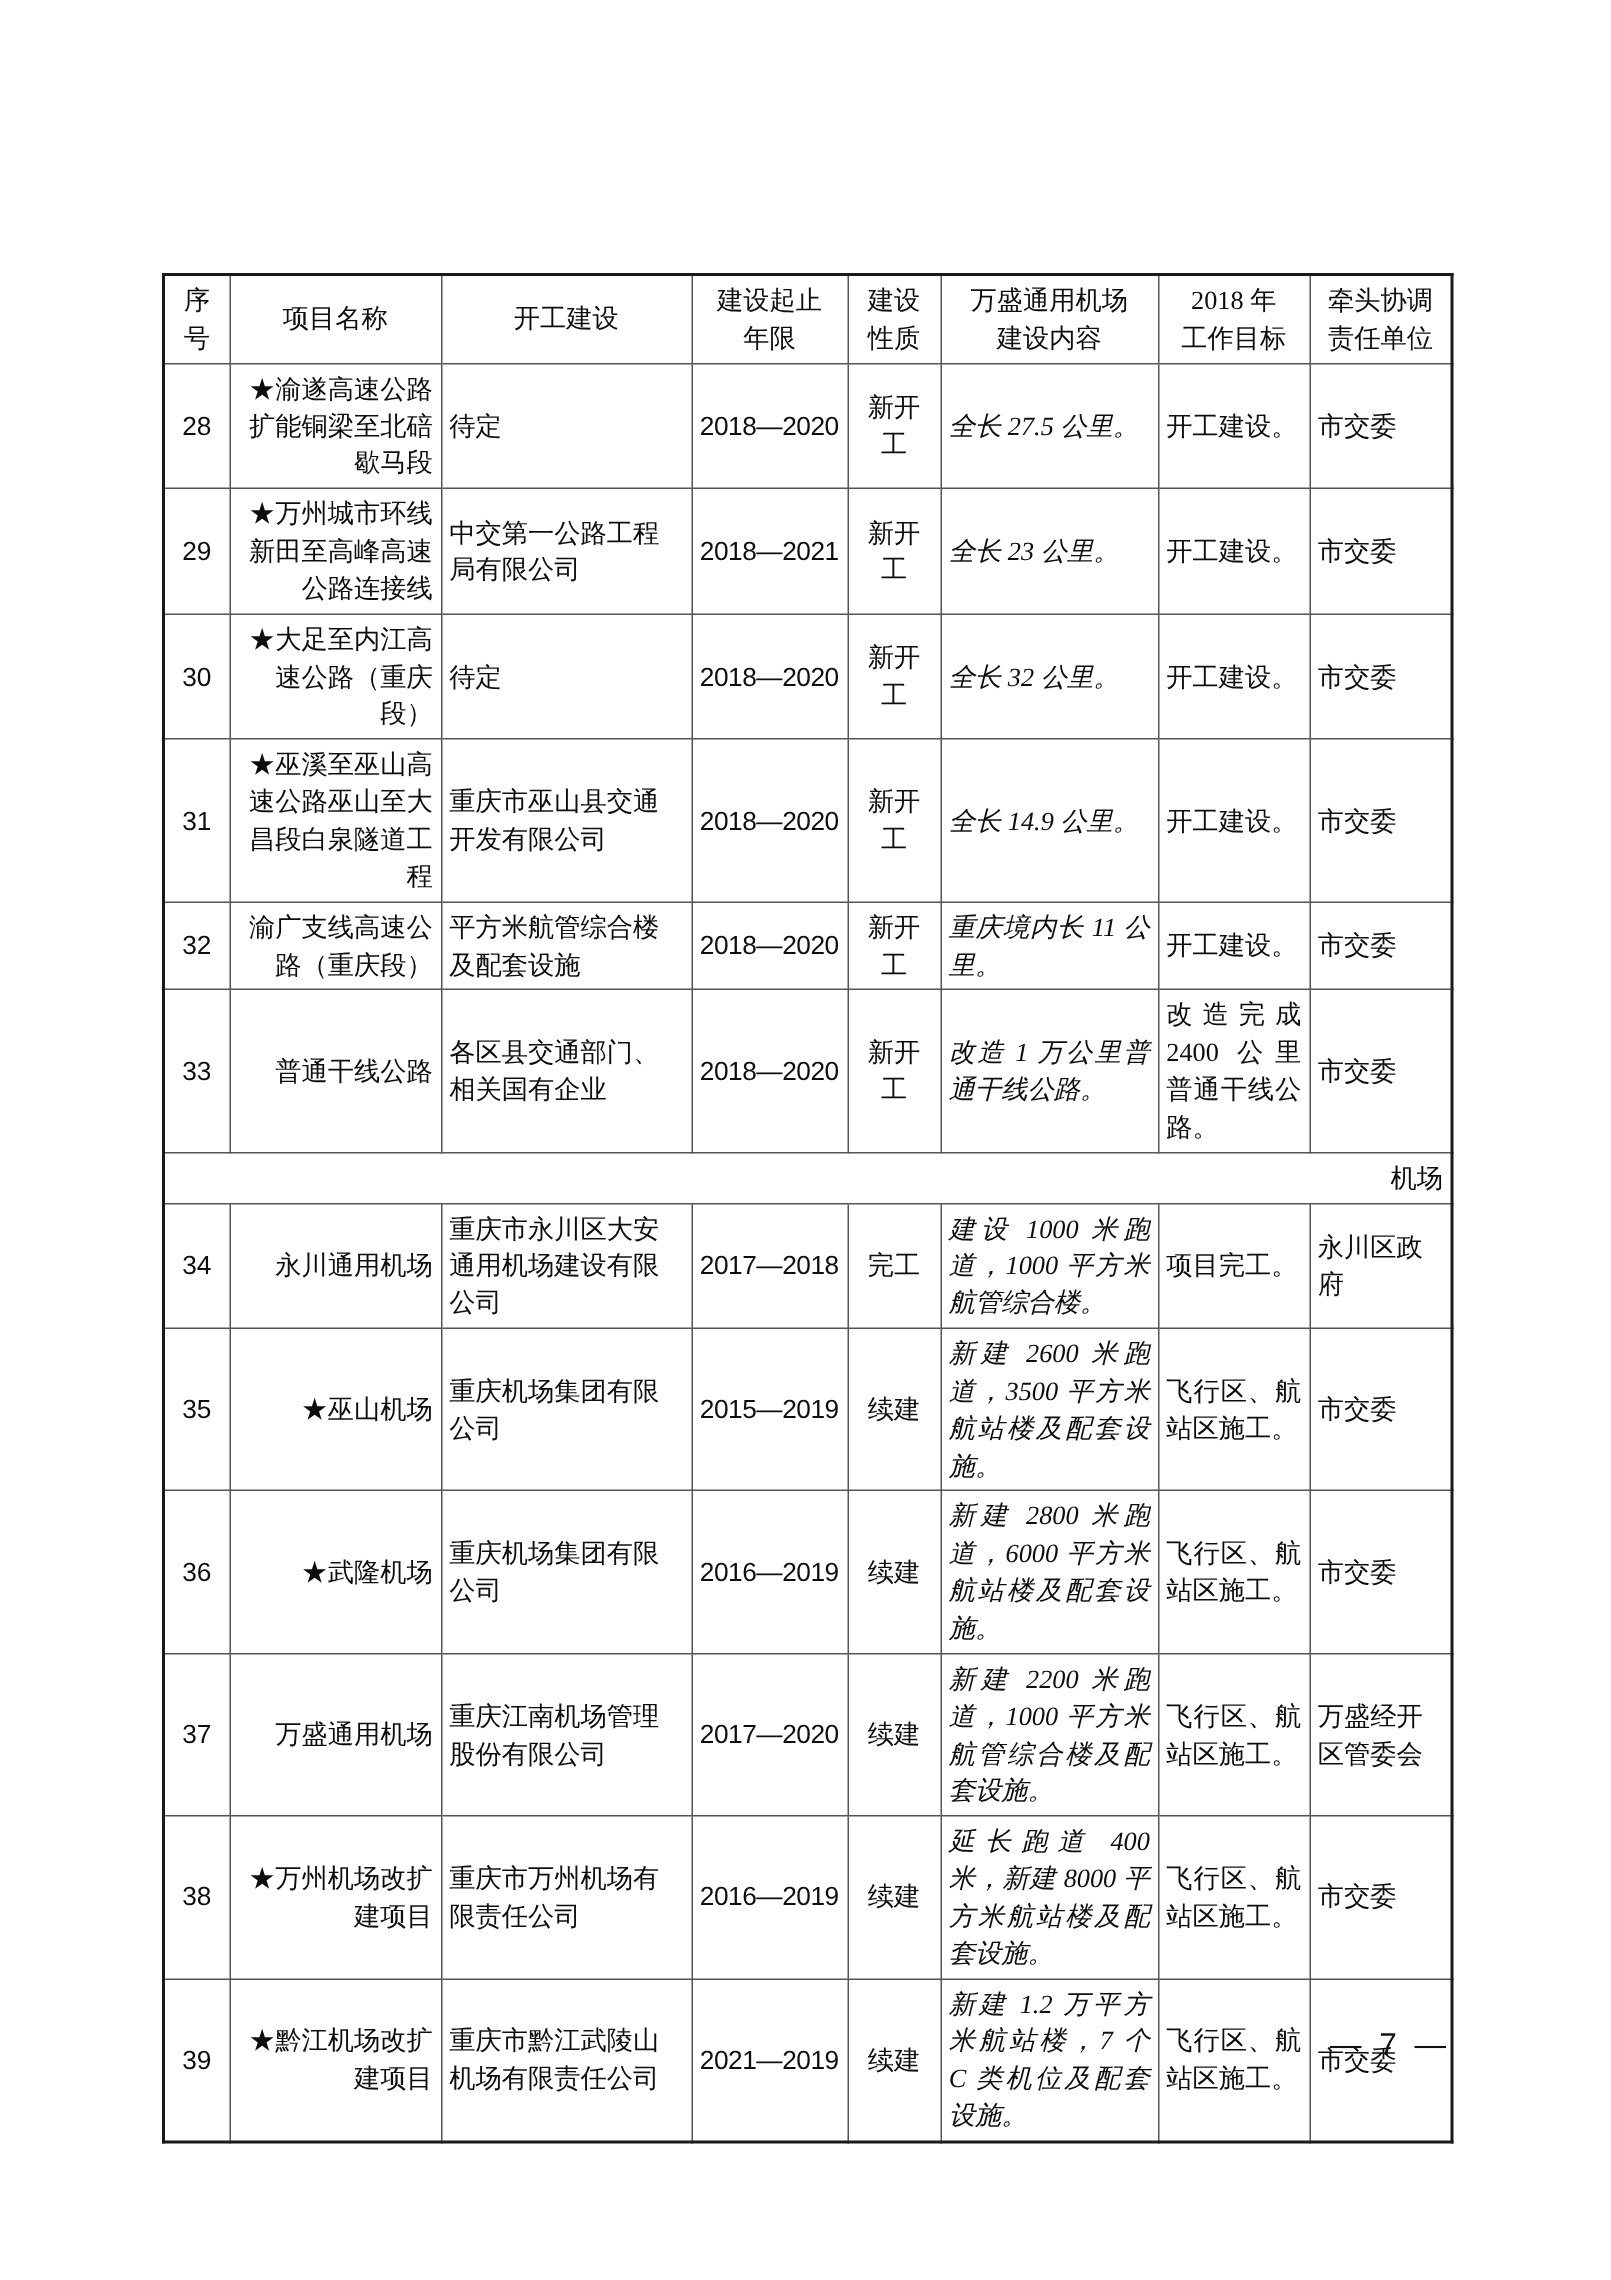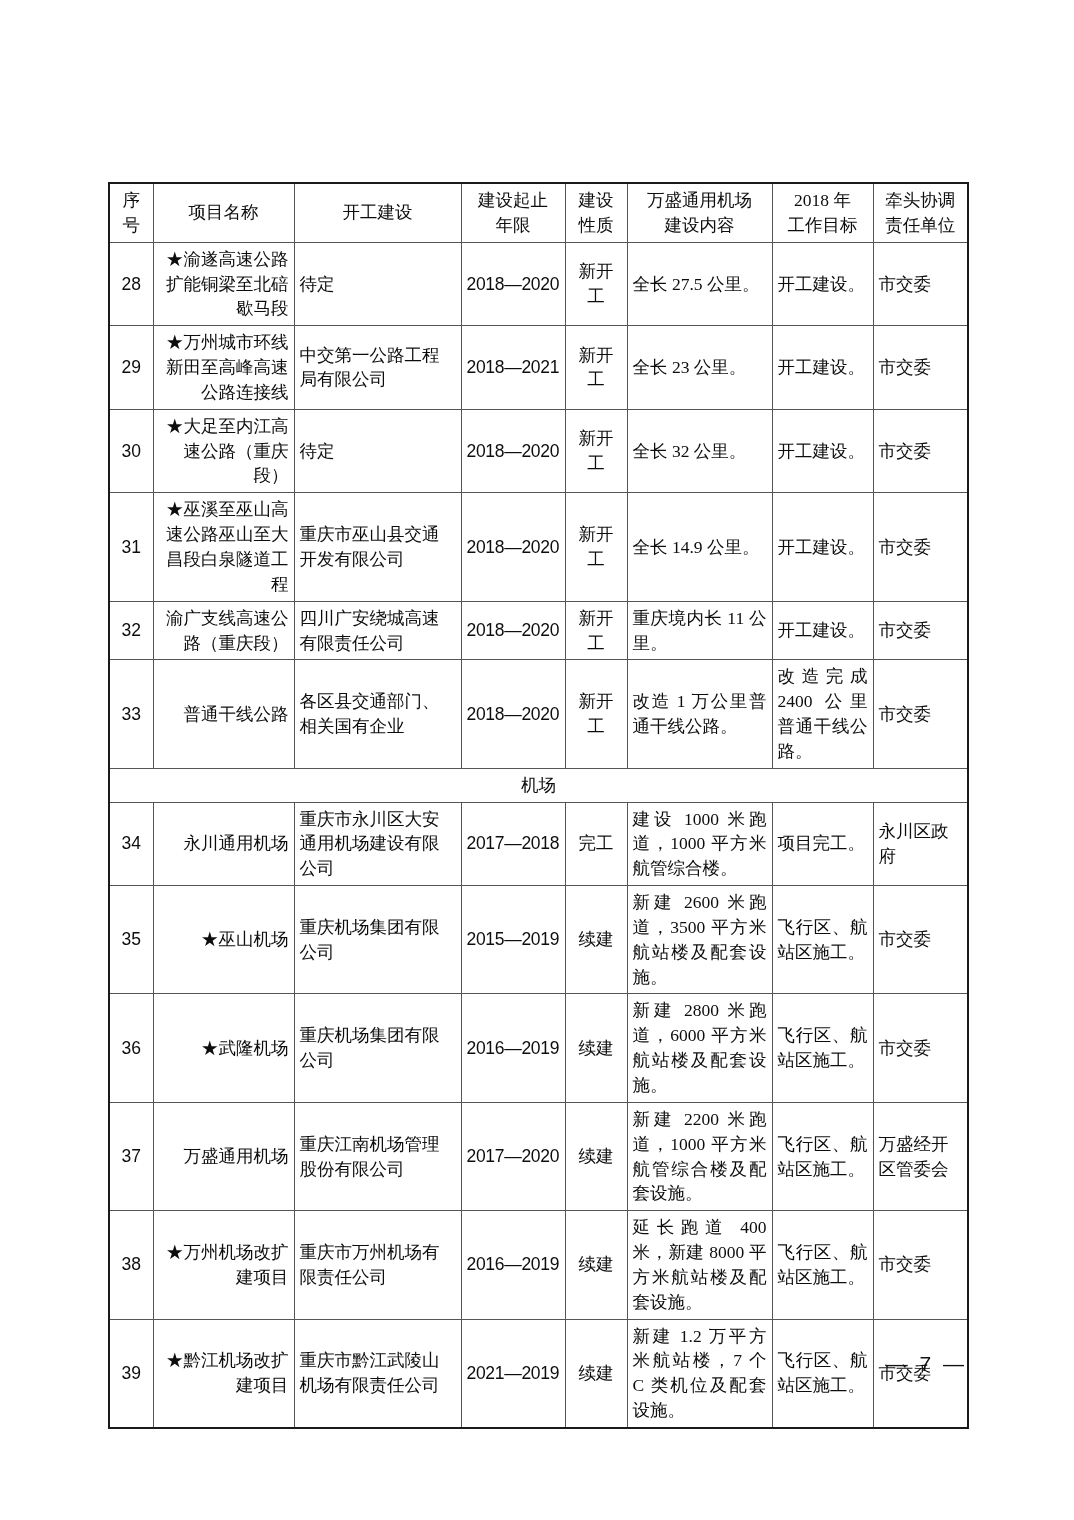--- a/index.html
+++ b/index.html
@@ -93,37 +93,38 @@
     text-align: center;
     padding-left: 1px;
     padding-right: 1px;
   }
   td.scale {
     text-align: justify;
     text-align-last: left;
     line-height: 1.5;
     padding-left: 4px;
     padding-right: 3px;
+    font-style: italic;
   }
   td.goal {
     text-align: justify;
     text-align-last: left;
     line-height: 1.5;
     padding-left: 3px;
     padding-right: 3px;
   }
   td.unit {
     text-align: left;
     line-height: 1.45;
     padding-left: 2px;
     padding-right: 2px;
   }
 
   td.section-head {
-    text-align: center;
+    text-align: right;
     padding-left: 6px;
     padding-top: 6px;
     padding-bottom: 6px;
     font-size: 17.5px;
   }
 
   .page-number {
     position: absolute;
     left: 0;
     top: 1352px;
@@ -225,21 +226,21 @@
             <td class="legal">重庆市巫山县交通开发有限公司</td>
             <td class="years">2018—2020</td>
             <td class="nature">新开工</td>
             <td class="scale">全长 14.9 公里。</td>
             <td class="goal">开工建设。</td>
             <td class="unit">市交委</td>
           </tr>
           <tr>
             <td class="no">32</td>
             <td class="name">渝广支线高速公路（重庆段）</td>
-            <td class="legal">四川广安绕城高速有限责任公司</td>
+            <td class="legal">平方米航管综合楼及配套设施</td>
             <td class="years">2018—2020</td>
             <td class="nature">新开工</td>
             <td class="scale">重庆境内长 11 公里。</td>
             <td class="goal">开工建设。</td>
             <td class="unit">市交委</td>
           </tr>
           <tr>
             <td class="no">33</td>
             <td class="name">普通干线公路</td>
             <td class="legal">各区县交通部门、相关国有企业</td>

